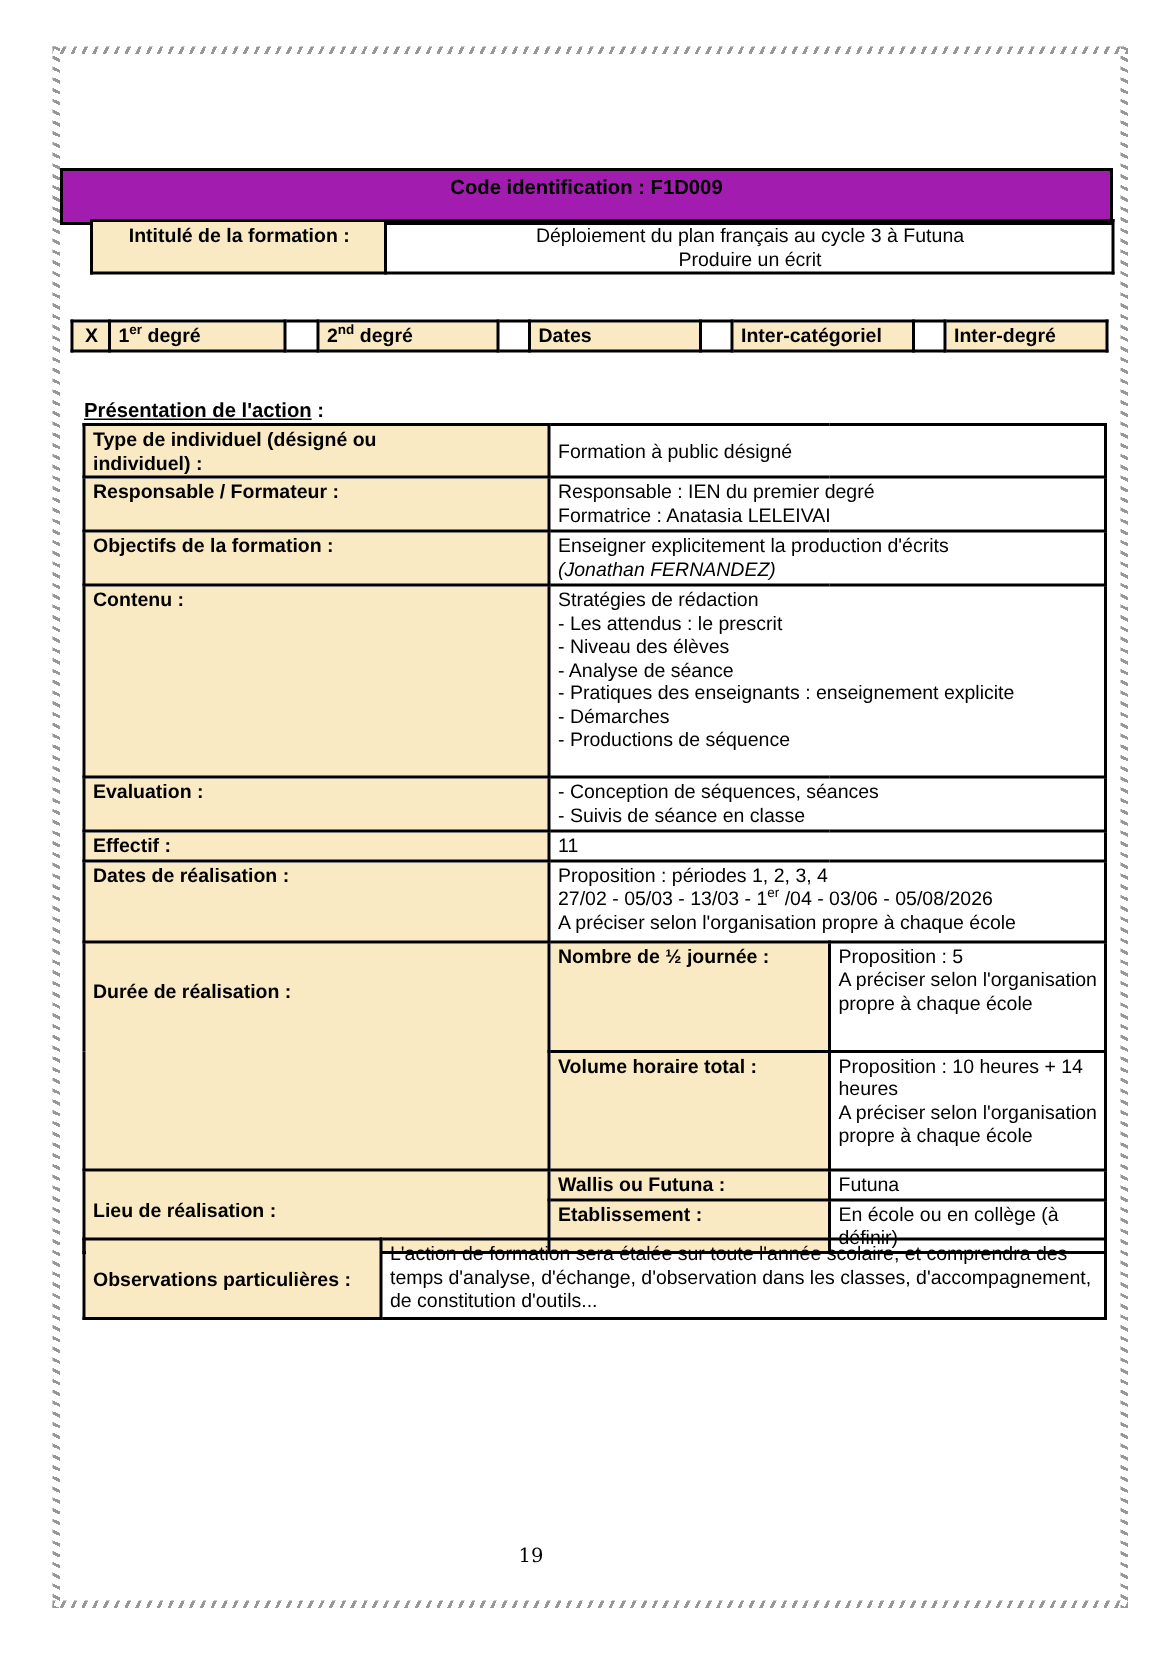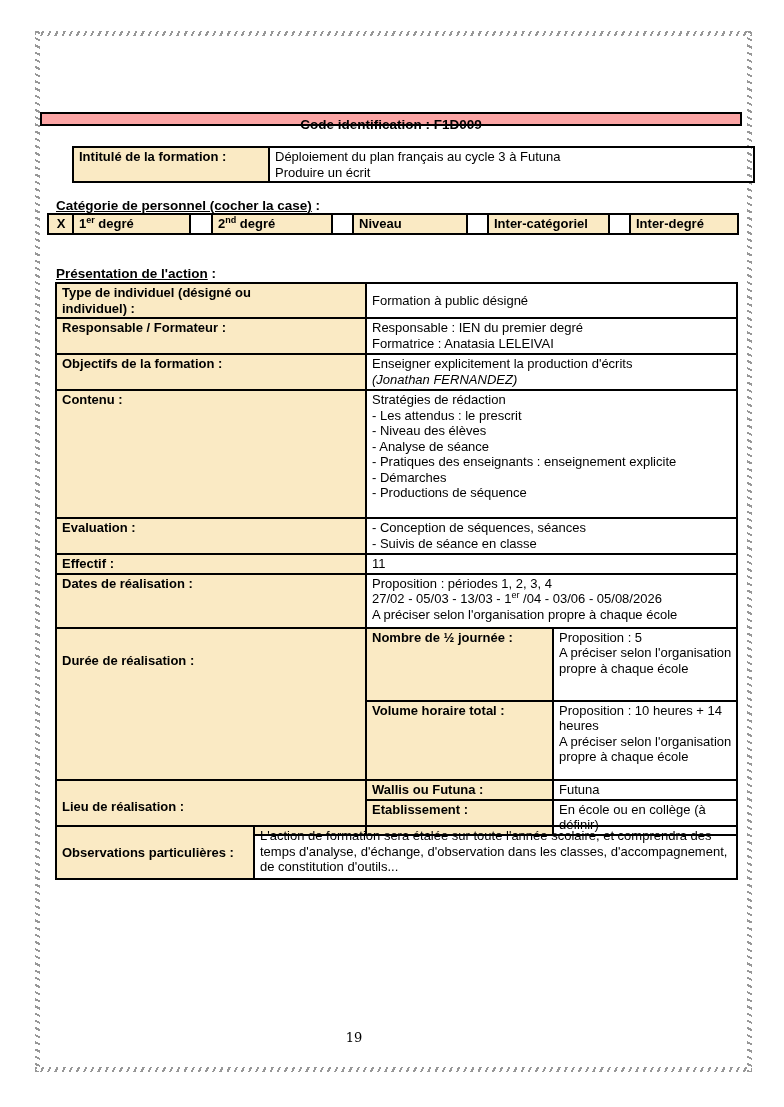--- a/index.html
+++ b/index.html
@@ -11,36 +11,36 @@
   }
   
   .rope { position:absolute; background:repeating-linear-gradient(115deg,#979797 0 2px,transparent 2px 6.5px); }
   .rope.left, .rope.right { background:repeating-linear-gradient(25deg,#979797 0 2px,transparent 2px 6.5px); }
   .rope.top    { left:35px;  top:31px;   width:717px; height:5px; }
   .rope.bottom { left:35px;  top:1067px; width:717px; height:5px; }
   .rope.left   { left:35px;  top:31px;   width:5px;   height:1041px; }
   .rope.right  { left:747px; top:31px;   width:5px;   height:1041px; }
 
   .code-bar {
-    position:absolute; left:40px; top:112px; width:702px; height:14px;
-    background:#fca5a5; border:2px solid #000;
+    position:absolute; left:40px; top:112px; width:702px; height:38px;
+    background:#a21caf; border:2px solid #000;
     font-weight:bold; font-size:13.5px; text-align:center; line-height:21px;
   }
 
   table { border-collapse:collapse; table-layout:fixed; }
   td {
     border:2px solid #000; vertical-align:top;
     font-size:13px; line-height:15.5px; padding:1px 4px 1px 5px;
     overflow:hidden;
   }
   td.lbl { background:#faeac4; font-weight:bold; }
   td.blank { background:#ffffff; }
   td.mid { vertical-align:middle; }
 
-  .t-intitule { position:absolute; left:72px; top:146px; width:681px; }
+  .t-intitule { position:absolute; left:60px; top:146px; width:681px;text-align:center; }
   .sec-heading { position:absolute; font-size:13.5px; font-weight:bold; }
   .sec-heading .u { text-decoration:underline; }
   .h-categorie { left:56px; top:198px; }
   .h-presentation { left:56px; top:266px; }
   .t-categorie { position:absolute; left:47px; top:213px; width:690px; }
   .t-categorie td { line-height:16px; }
   .t-presentation { position:absolute; left:55px; top:282px; width:681px; }
   .t-observations { position:absolute; left:55px; top:825px; width:681px; }
 
   sup { font-size:9px; line-height:0; vertical-align:super; }
@@ -74,23 +74,20 @@
         <tr style="height:33px">
       <td class="lbl">Intitulé de la formation :</td>
       <td>
         <div>Déploiement du plan français au cycle 3 à Futuna</div>
         <div>Produire un écrit</div>
       </td>
     </tr>
   </tbody>
     </table>
 
-  <div class="sec-heading h-categorie">
-    <span class="u">Catégorie de personnel (cocher la case)</span><span> :</span>
-  </div>
 
   <table class="t-categorie">
     <colgroup>
       <col style="width:25px">
         <col style="width:117px">
         <col style="width:22px">
         <col style="width:120px">
       <col style="width:21px">
         <col style="width:114px">
         <col style="width:21px">
@@ -98,21 +95,21 @@
       <col style="width:21px">
         <col style="width:108px">
     </colgroup>
     <tbody>
         <tr style="height:20px">
       <td class="lbl center">X</td>
       <td class="lbl"><span>1</span><sup>er</sup><span> degré</span></td>
       <td class="blank"></td>
       <td class="lbl"><span>2</span><sup>nd</sup><span> degré</span></td>
       <td class="blank"></td>
-      <td class="lbl">Niveau</td>
+      <td class="lbl">Dates</td>
       <td class="blank"></td>
       <td class="lbl">Inter-catégoriel</td>
       <td class="blank"></td>
       <td class="lbl">Inter-degré</td>
     </tr>
   </tbody>
     </table>
 
   <div class="sec-heading h-presentation">
     <span class="u">Présentation de l'action</span><span> :</span>

